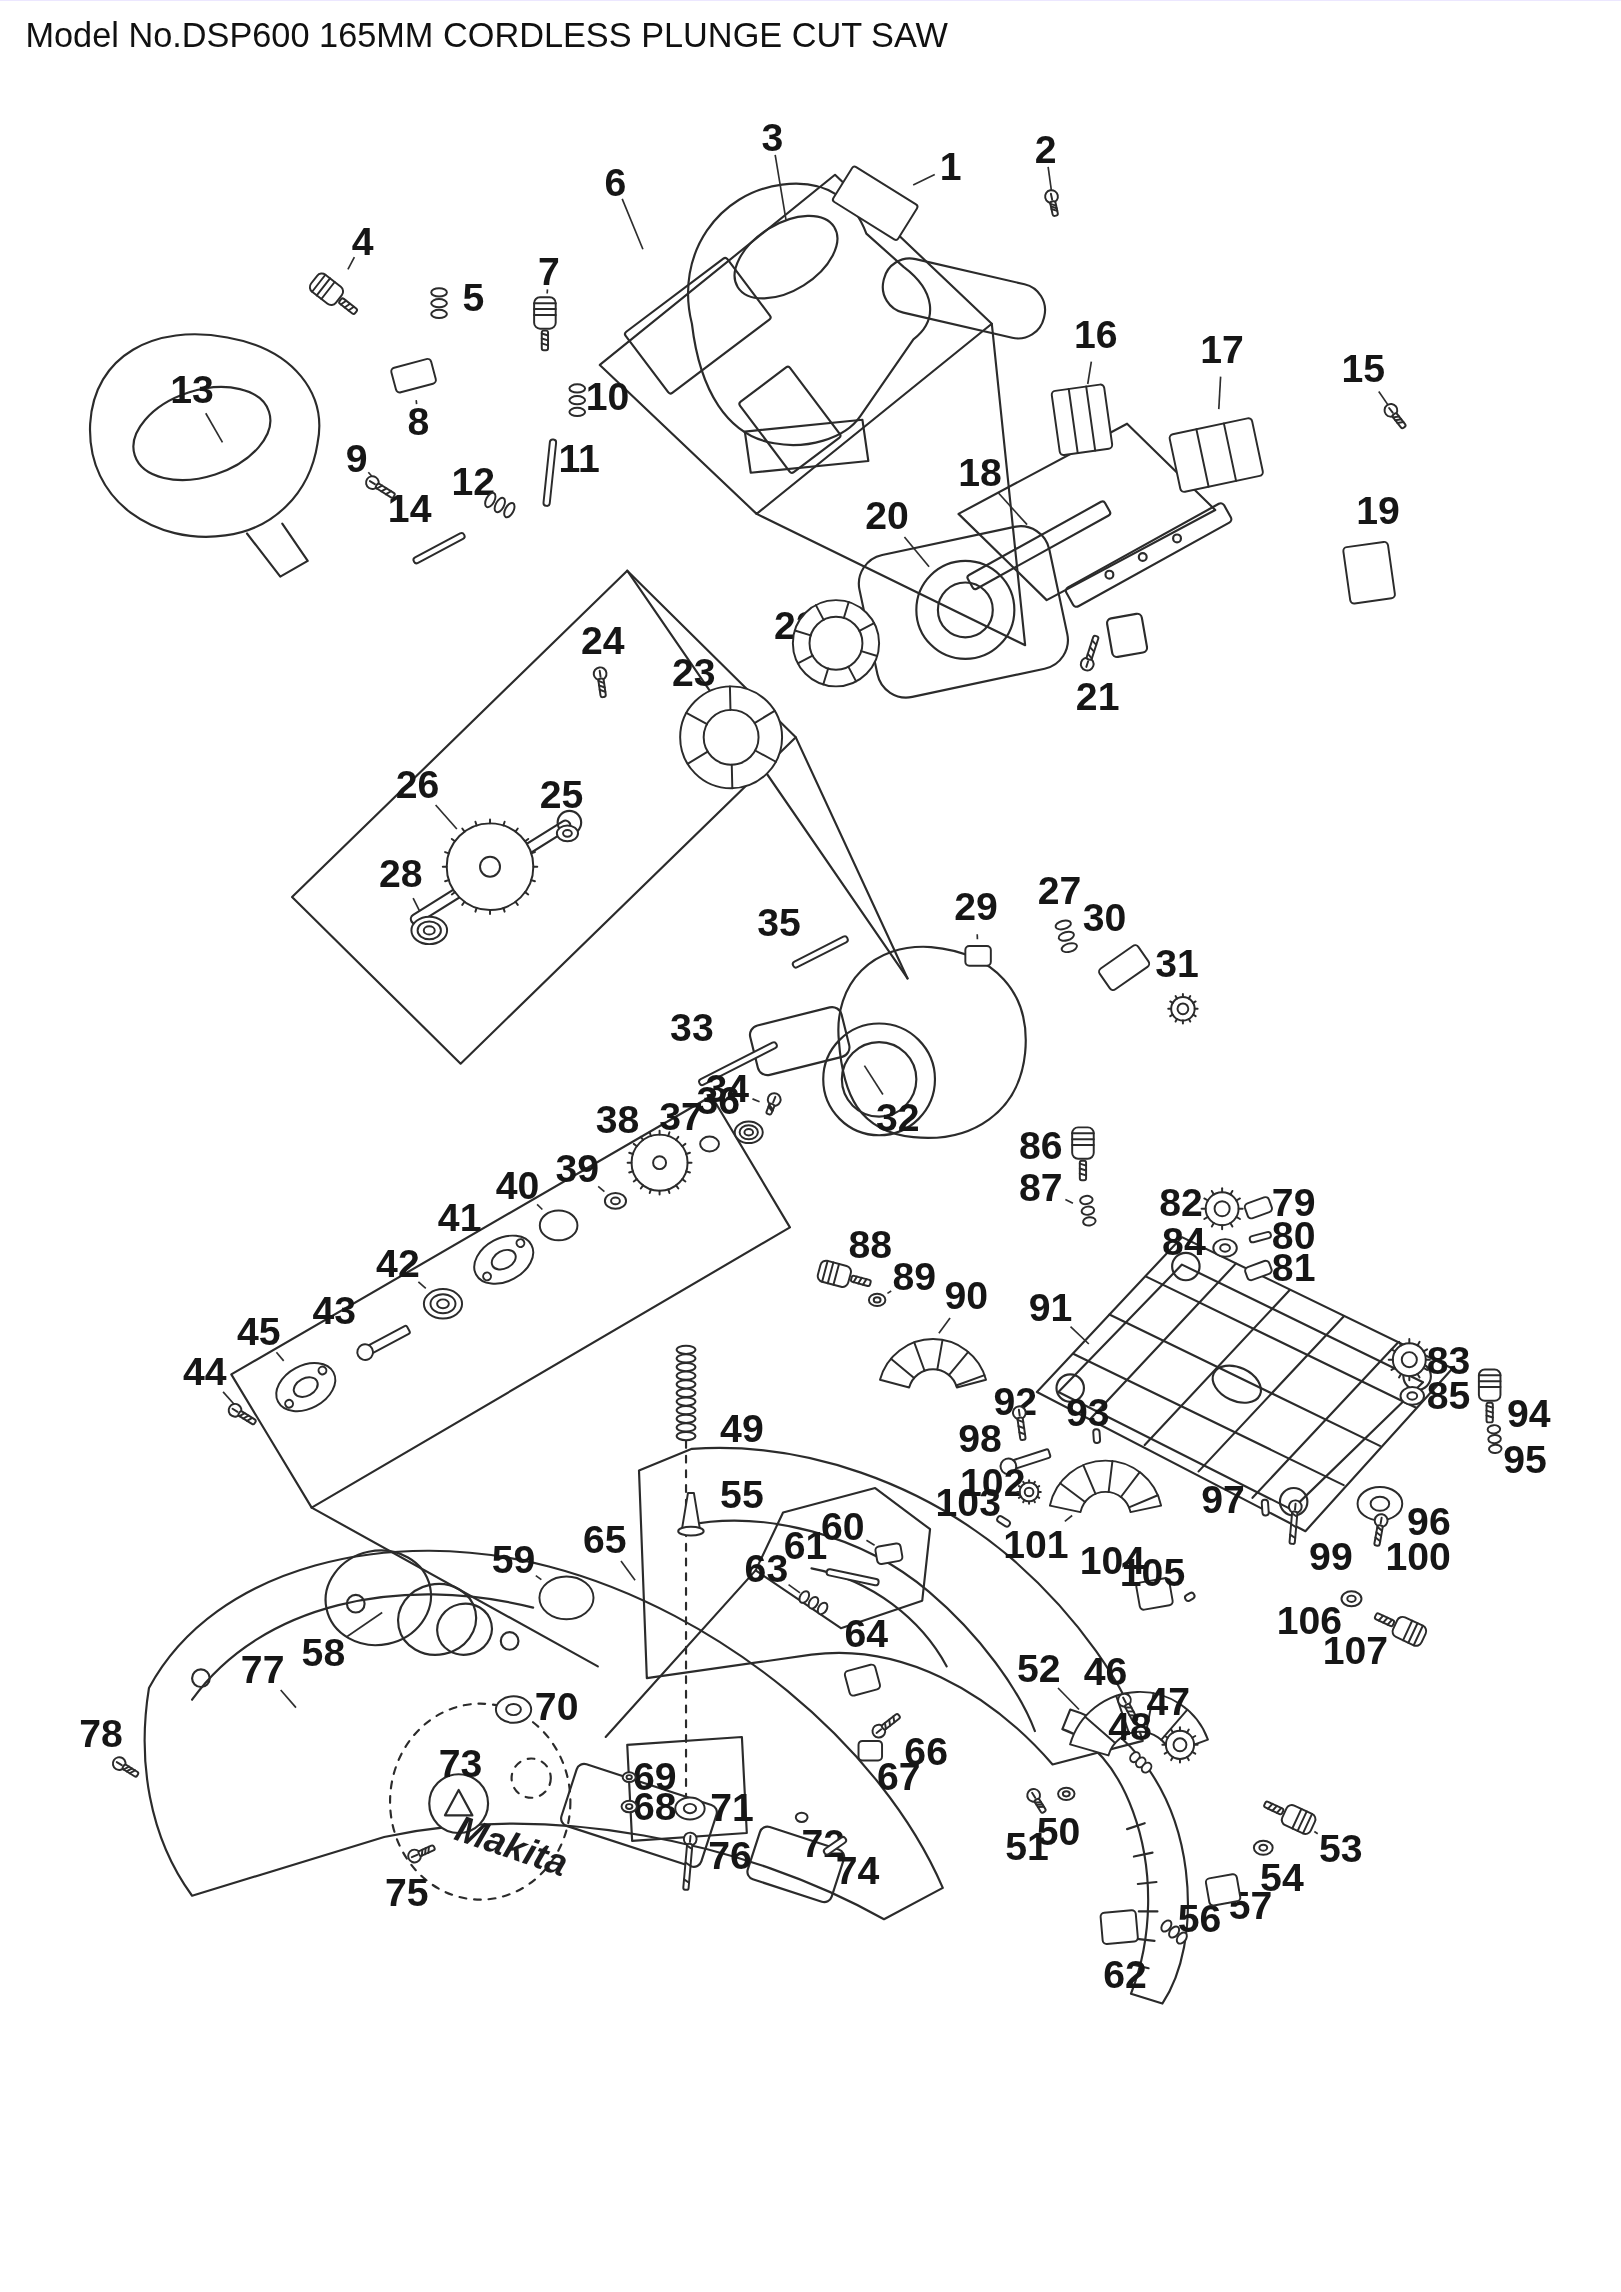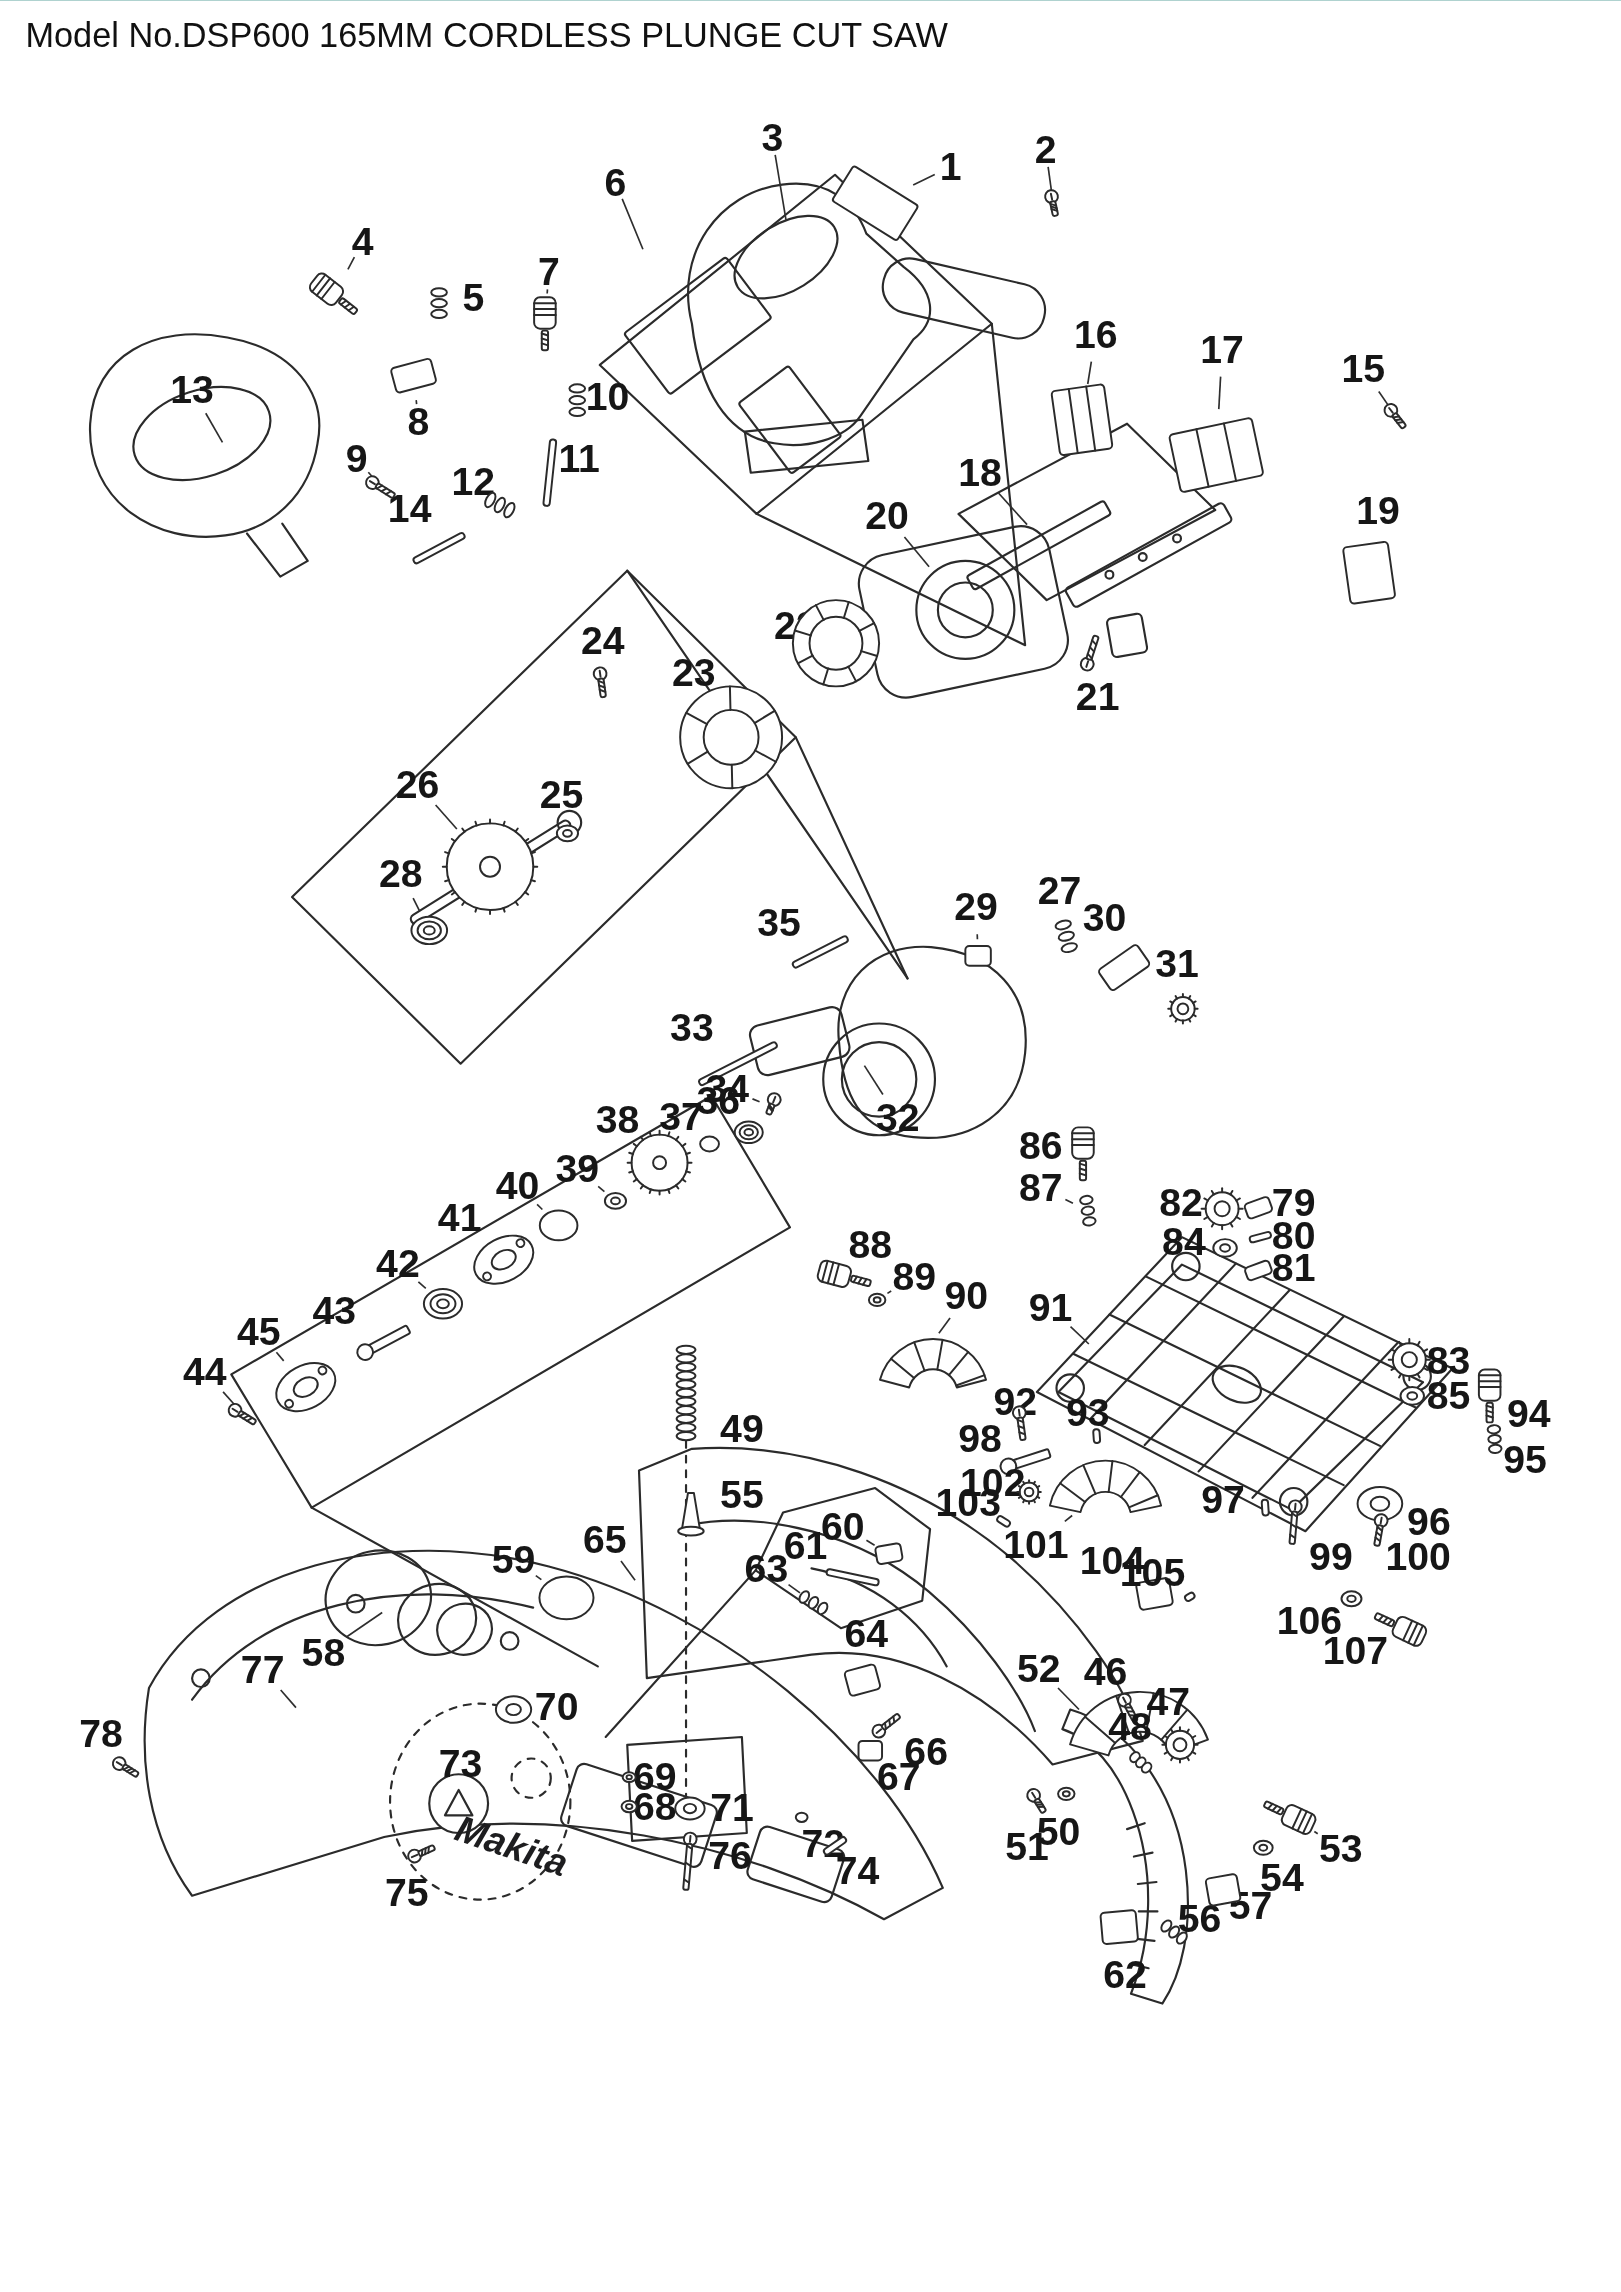--- a/index.html
+++ b/index.html
@@ -1,16 +1,16 @@
 <!DOCTYPE html>
 <html><head>
 <meta charset="utf-8">
 <style>
   html,body{margin:0;padding:0;background:#fff;}
-  .page{position:relative;width:1621px;height:2244px;background:#0f766e;overflow:hidden;}
+  .page{position:relative;width:1621px;height:2244px;background:#c4b5fd;overflow:hidden;}
   svg{display:block;}
   .ttl{font-family:"Liberation Sans",sans-serif;font-size:35px;font-weight:400;fill:#111;}
   .pn{font-family:"Liberation Sans",sans-serif;font-size:40px;font-weight:600;fill:#161616;}
   .logo{font-family:"Liberation Sans",sans-serif;font-style:italic;font-weight:700;font-size:38px;fill:#1d1d1f;}
   .st{fill:none;stroke:#2b2b2b;stroke-width:2.2;stroke-linejoin:round;stroke-linecap:round;}
   .stw{fill:#fff;stroke:#2b2b2b;stroke-width:2.2;stroke-linejoin:round;}
   .gl{fill:#fff;stroke:#2b2b2b;stroke-width:2;stroke-linejoin:round;stroke-linecap:round;}
   .ld{stroke:#2e2e2e;stroke-width:1.7;}
   .dash{stroke-dasharray:7 8;}
 </style>

